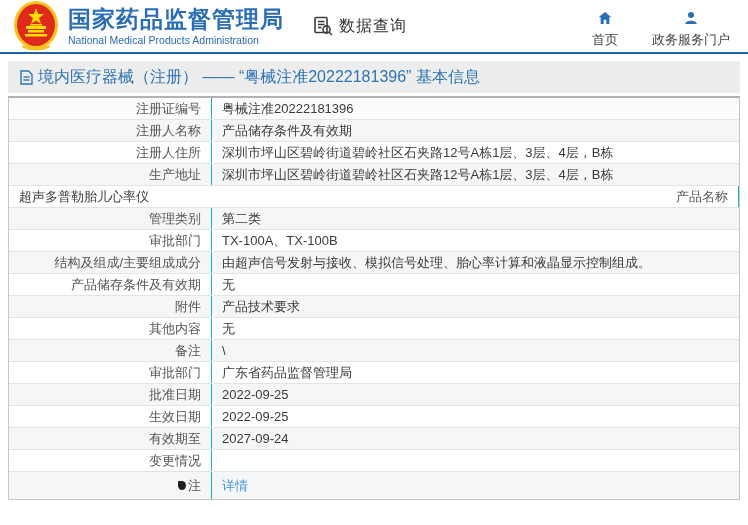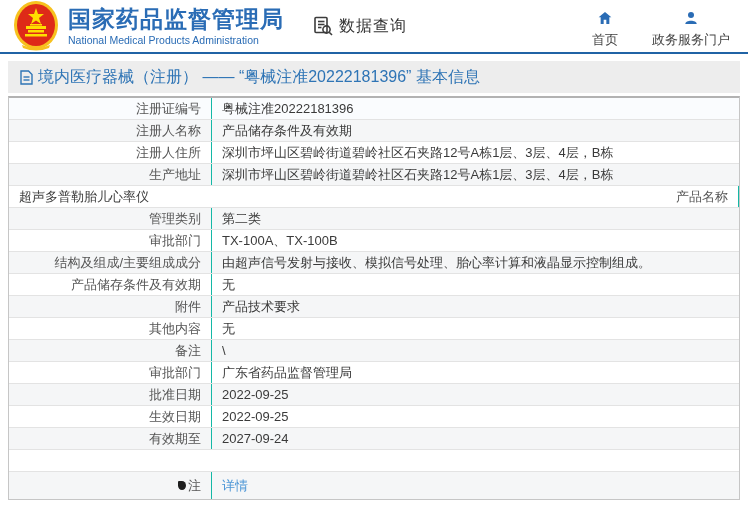--- a/index.html
+++ b/index.html
@@ -179,20 +179,21 @@
     </div>
     <div class="trow">
       <div class="tcell tlabel">生效日期</div>
       <div class="tcell tvalue">2022-09-25</div>
     </div>
     <div class="trow">
       <div class="tcell tlabel">有效期至</div>
       <div class="tcell tvalue">2027-09-24</div>
     </div>
     <div class="trow">
+      <div class="tcell tlabel">变更情况</div>
       <div class="tcell tvalue"></div>
     </div>
     <div class="trow tall">
       <div class="tcell tlabel"><span class="bulb"></span>注</div>
       <div class="tcell tvalue">
         <a href="#">详情</a>
       </div>
     </div>
   </div>
 

